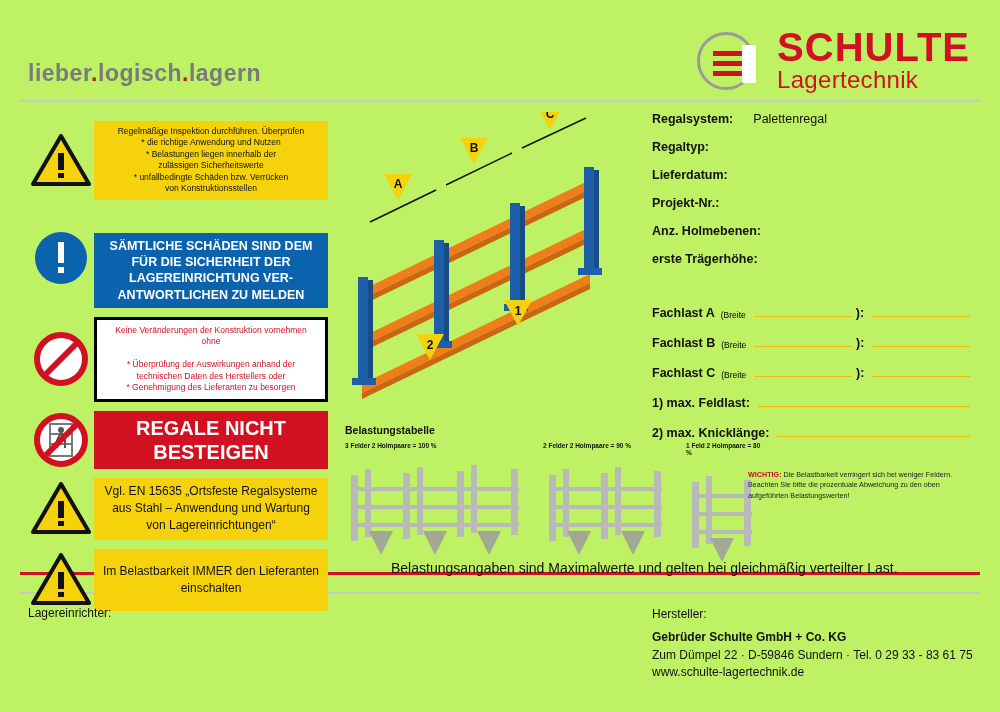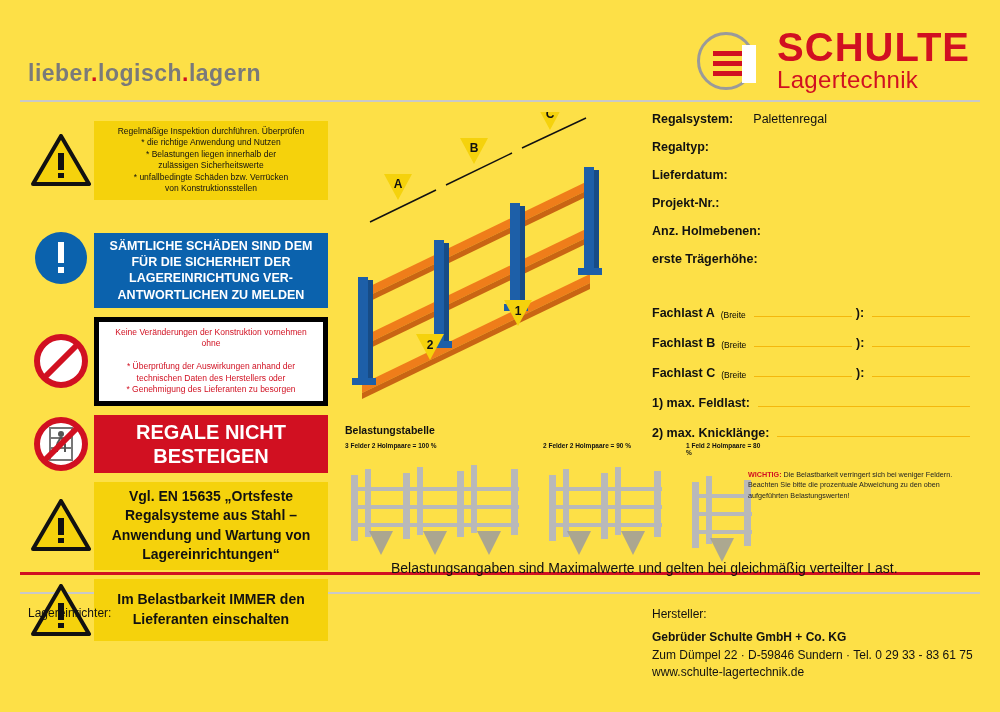--- a/index.html
+++ b/index.html
@@ -7,21 +7,21 @@
     padding: 0;
     background: #b0b0b0;
   }
   body {
     font-family: "Liberation Sans", sans-serif;
   }
   #page {
     position: relative;
     width: 1000px;
     height: 712px;
-    background: #fde047;
+    background: #bef264;
     overflow: hidden;
   }
 
   
   .slogan {
     position: absolute;
     left: 28px;
     top: 60px;
     font-size: 23px;
     font-weight: bold;
@@ -116,26 +116,26 @@
     display: flex;
     align-items: center;
     justify-content: center;
     text-align: center;
     padding: 5px 8px;
     box-sizing: border-box;
   }
   .box-yellow { background: #f5d20c; color: #111; }
   .box-blue { background: #0b62ad; color: #ffffff; }
   .box-red { background: #d11021; color: #ffffff; }
-  .box-white-red { background: #ffffff; color: #d11021; border: 5px solid #000000; }
+  .box-white-red { background: #ffffff; color: #d11021; border: 3px solid #000000; }
 
   .t-small { font-size: 8.5px; line-height: 1.35; }
   .t-med { font-size: 12.5px; font-weight: bold; line-height: 1.3; margin-top: 24px; }
   .t-big { font-size: 20px; font-weight: bold; line-height: 1.2; }
-  .t-reg { font-size: 14px; line-height: 1.4; font-weight: bold; }
+  .t-reg { font-size: 12px; line-height: 1.4; }
 
   
   .rack-area {
     position: absolute;
     left: 340px;
     top: 112px;
     width: 300px;
     height: 300px;
   }
 

